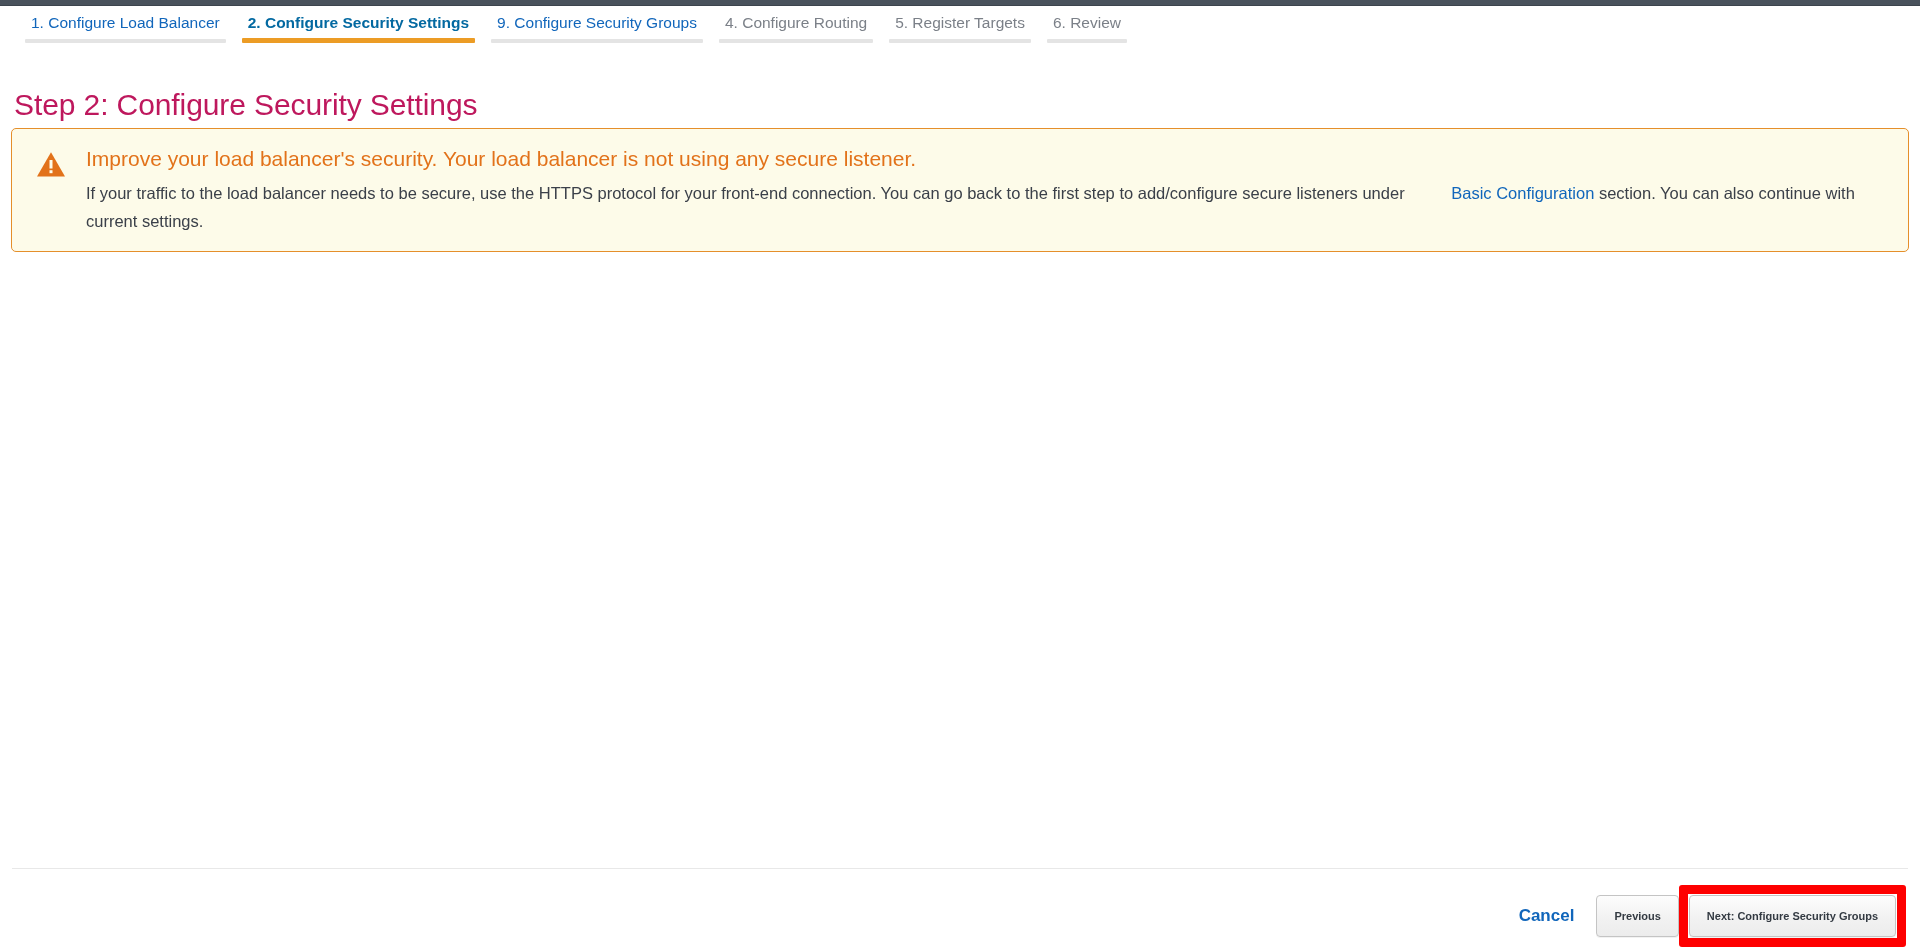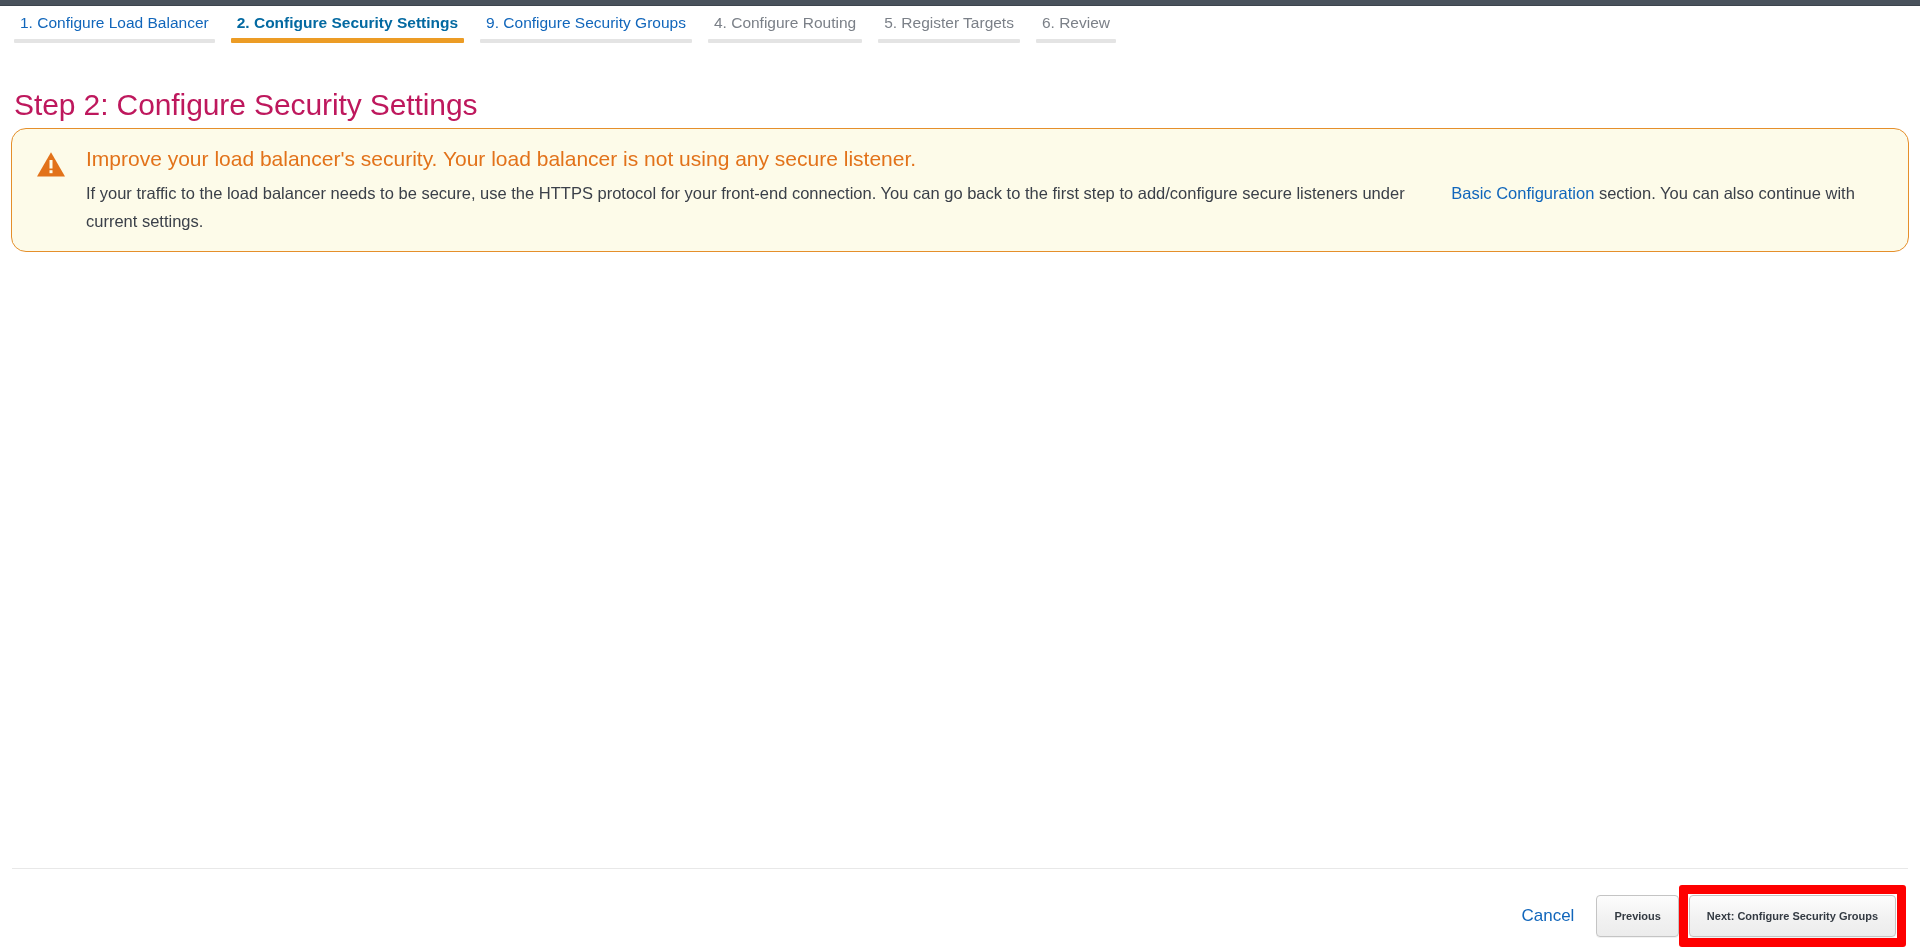--- a/index.html
+++ b/index.html
@@ -32,21 +32,21 @@
   }
 
   
   .steps {
     position: absolute;
     top: 7px; left: 0;
     width: 1920px;
     height: 42px;
     display: flex;
     align-items: flex-start;
-    padding-left: 6px;
+    padding-left: 17px;
   }
   .step {
     position: relative;
     padding: 4px 14px 0 14px;
     height: 42px;
     display: flex;
     flex-direction: column;
     justify-content: flex-start;
     cursor: pointer;
   }
@@ -81,21 +81,21 @@
   }
 
   
   .alert {
     position: absolute;
     top: 128px; left: 11px;
     width: 1898px;
     min-height: 115px;
     background: #fdfbe9;
     border: 1.5px solid #e58f2b;
-    border-radius: 15px;
+    border-radius: 5px;
     display: flex;
     padding: 16px 18px 16px 24px;
   }
   .alert-icon {
     flex: 0 0 40px;
     padding-top: 6px;
   }
   .alert-icon svg { display: block; }
   .alert-body {
     flex: 1 1 auto;
@@ -136,21 +136,21 @@
     width: 1920px;
     height: 71px;
     display: flex;
     align-items: center;
     justify-content: flex-end;
     padding-right: 14px;
   }
   .cancel-link {
     color: #1166bb;
     font-size: 17px;
-    font-weight: normal;
+    font-weight: bold;
     text-decoration: none;
     margin-right: 22px;
     cursor: pointer;
   }
 
   .btn {
     font-family: "Liberation Sans", sans-serif;
     font-size: 11px;
     font-weight: bold;
     color: #333a42;

